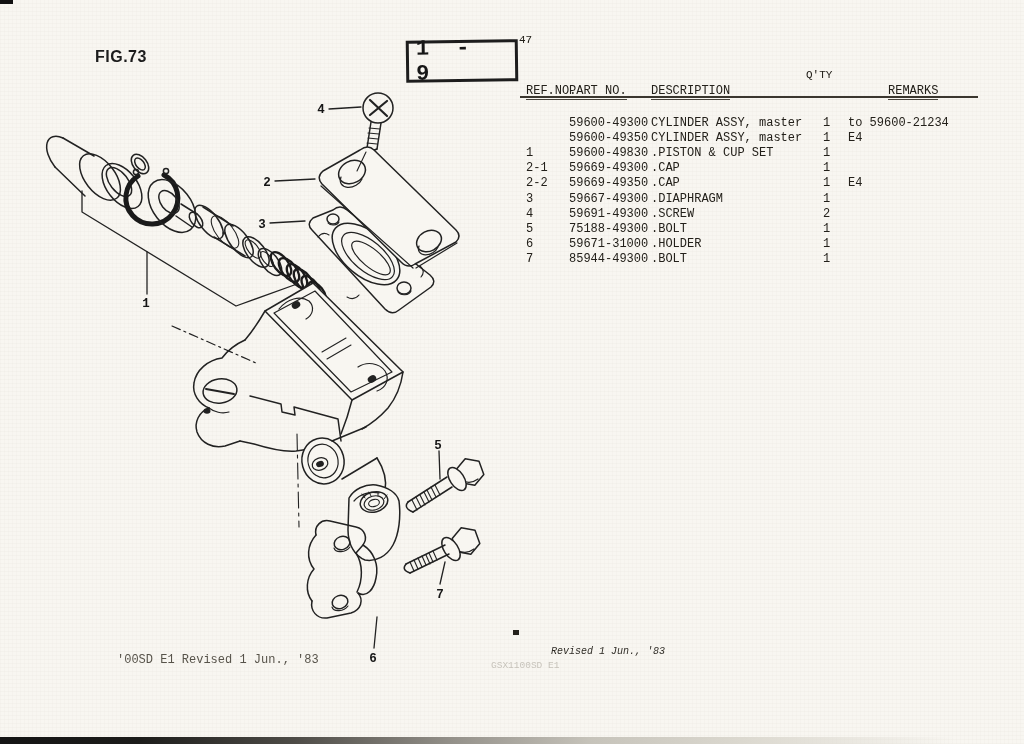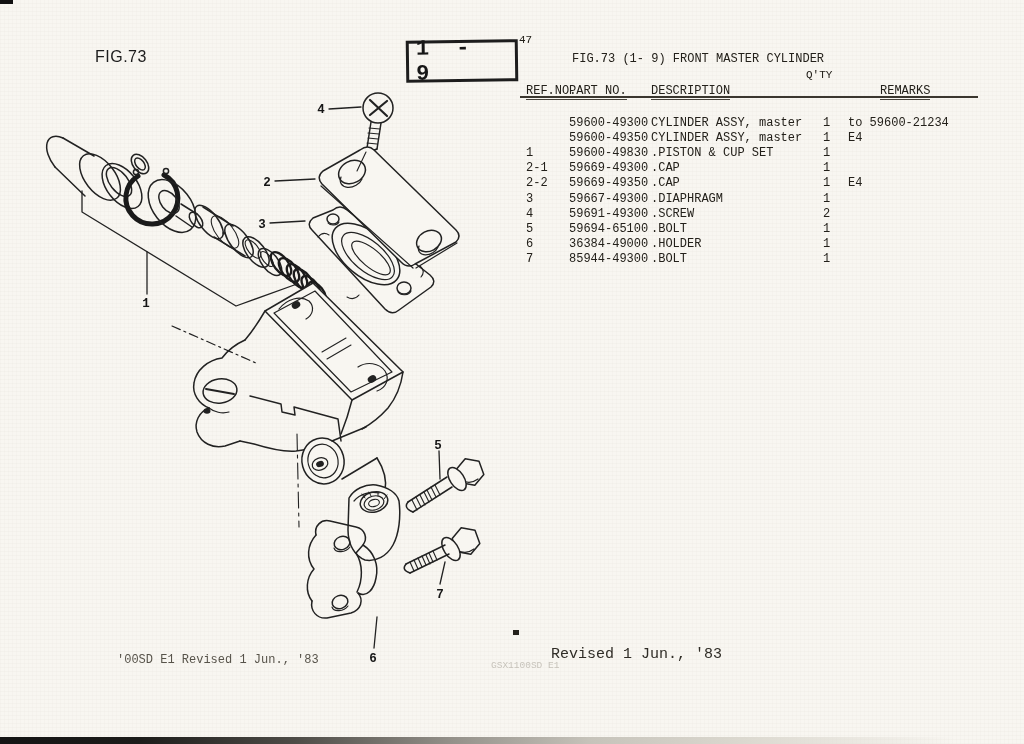--- a/index.html
+++ b/index.html
@@ -6,37 +6,37 @@
   .page{
     position:relative;width:1024px;height:744px;overflow:hidden;
     background:#f8f6f1;
     background-image:repeating-linear-gradient(0deg, rgba(210,205,195,.10) 0 1px, transparent 1px 4px),
                      repeating-linear-gradient(90deg, rgba(210,205,195,.08) 0 1px, transparent 1px 4px);
     font-family:"Liberation Mono","DejaVu Sans Mono",monospace;
     color:#23201a;
   }
   .abs{position:absolute;}
   .fig-label{left:95px;top:48px;font-family:"Liberation Sans","DejaVu Sans",sans-serif;
-    font-weight:normal;font-size:16px;letter-spacing:.5px;color:#1c1c1c;}
+    font-weight:bold;font-size:16px;letter-spacing:.5px;color:#1c1c1c;}
   .stamp-box{left:406px;top:40px;width:106px;height:36px;border:3px solid #1d1d1d;
     display:flex;align-items:center;justify-content:center;transform:rotate(-.8deg);}
   .stamp-text{font-size:22px;font-weight:bold;letter-spacing:7px;padding-left:7px;color:#161616;}
   .page-num{left:519px;top:34px;font-size:11px;}
   .table-title{left:572px;top:52px;font-size:12px;white-space:pre;}
   .qty-head{left:806px;top:69px;font-size:11px;}
   .ptable{left:520px;top:84px;width:458px;font-size:12px;line-height:15.1px;}
   .prow{display:grid;grid-template-columns:49px 82px 170px 27px 130px;white-space:pre;}
   .prow .c-ref{padding-left:6px;}
   .prow .c-qty{padding-left:2px;}
   .phead span{border-bottom:1.2px solid #46423a;padding-bottom:1px;}
-  .phead .c-rem span{margin-left:32px;}
+  .phead .c-rem span{margin-left:40px;}
   .rule{left:520px;top:96px;width:458px;height:0;border-top:2px solid #3a362e;}
   .pbody{margin-top:17px;}
   .footer-left{left:77px;top:653px;font-size:12px;color:#57534a;margin-left:40px;}
-  .footer-right{left:551px;top:646px;font-size:15px;color:#2f2c26;}
+  .footer-right{left:551px;top:646px;font-size:10px;color:#2f2c26;font-style:italic;}
   .footer-faint{left:491px;top:660px;font-size:9.5px;color:#8d887c;opacity:.45;}
   .bullet{left:513px;top:630px;width:6px;height:5px;background:#24211c;}
   .corner-mark{left:0;top:0;width:13px;height:4px;background:#111;}
   .bottom-bar{left:0;top:737px;width:985px;height:7px;
     background:linear-gradient(90deg,#141414 0,#1c1c1a 14%,#4e4c47 30%,#94918a 46%,#c6c3ba 60%,#dcd9d0 76%,rgba(222,219,210,0) 97%);}
   svg.diagram{position:absolute;left:0;top:0;}
   svg.diagram text{font-family:"Liberation Mono","DejaVu Sans Mono",monospace;
     font-size:12.5px;font-weight:bold;fill:#151515;}
 </style>
 </head>
@@ -223,21 +223,20 @@
   <div class="abs corner-mark"></div>
 
   <div class="abs fig-label">FIG.73</div>
 
   <div class="abs stamp-box">
     <span class="stamp-text">1 - 9</span>
   </div>
 
   <div class="abs page-num">47</div>
 
-  <div class="abs table-title">FIG.73 (1- 9) FRONT MASTER CYLINDER</div>
 
   <div class="abs qty-head">Q'TY</div>
 
   <div class="abs ptable">
     <div class="prow phead">
       <div class="c-ref"><span>REF.NO.</span></div>
       <div class="c-part"><span>PART NO.</span></div>
       <div class="c-desc"><span>DESCRIPTION</span></div>
       <div class="c-qty"></div>
       <div class="c-rem"><span>REMARKS</span></div>
@@ -287,28 +286,28 @@
       </div>
       <div class="prow">
         <div class="c-ref">4</div>
         <div>59691-49300</div>
         <div>.SCREW</div>
         <div class="c-qty">2</div>
         <div></div>
       </div>
       <div class="prow">
         <div class="c-ref">5</div>
-        <div>59694-65100</div>
+        <div>75188-49300</div>
         <div>.BOLT</div>
         <div class="c-qty">1</div>
         <div></div>
       </div>
       <div class="prow">
         <div class="c-ref">6</div>
-        <div>36384-49000</div>
+        <div>59671-31000</div>
         <div>.HOLDER</div>
         <div class="c-qty">1</div>
         <div></div>
       </div>
       <div class="prow">
         <div class="c-ref">7</div>
         <div>85944-49300</div>
         <div>.BOLT</div>
         <div class="c-qty">1</div>
         <div></div>

